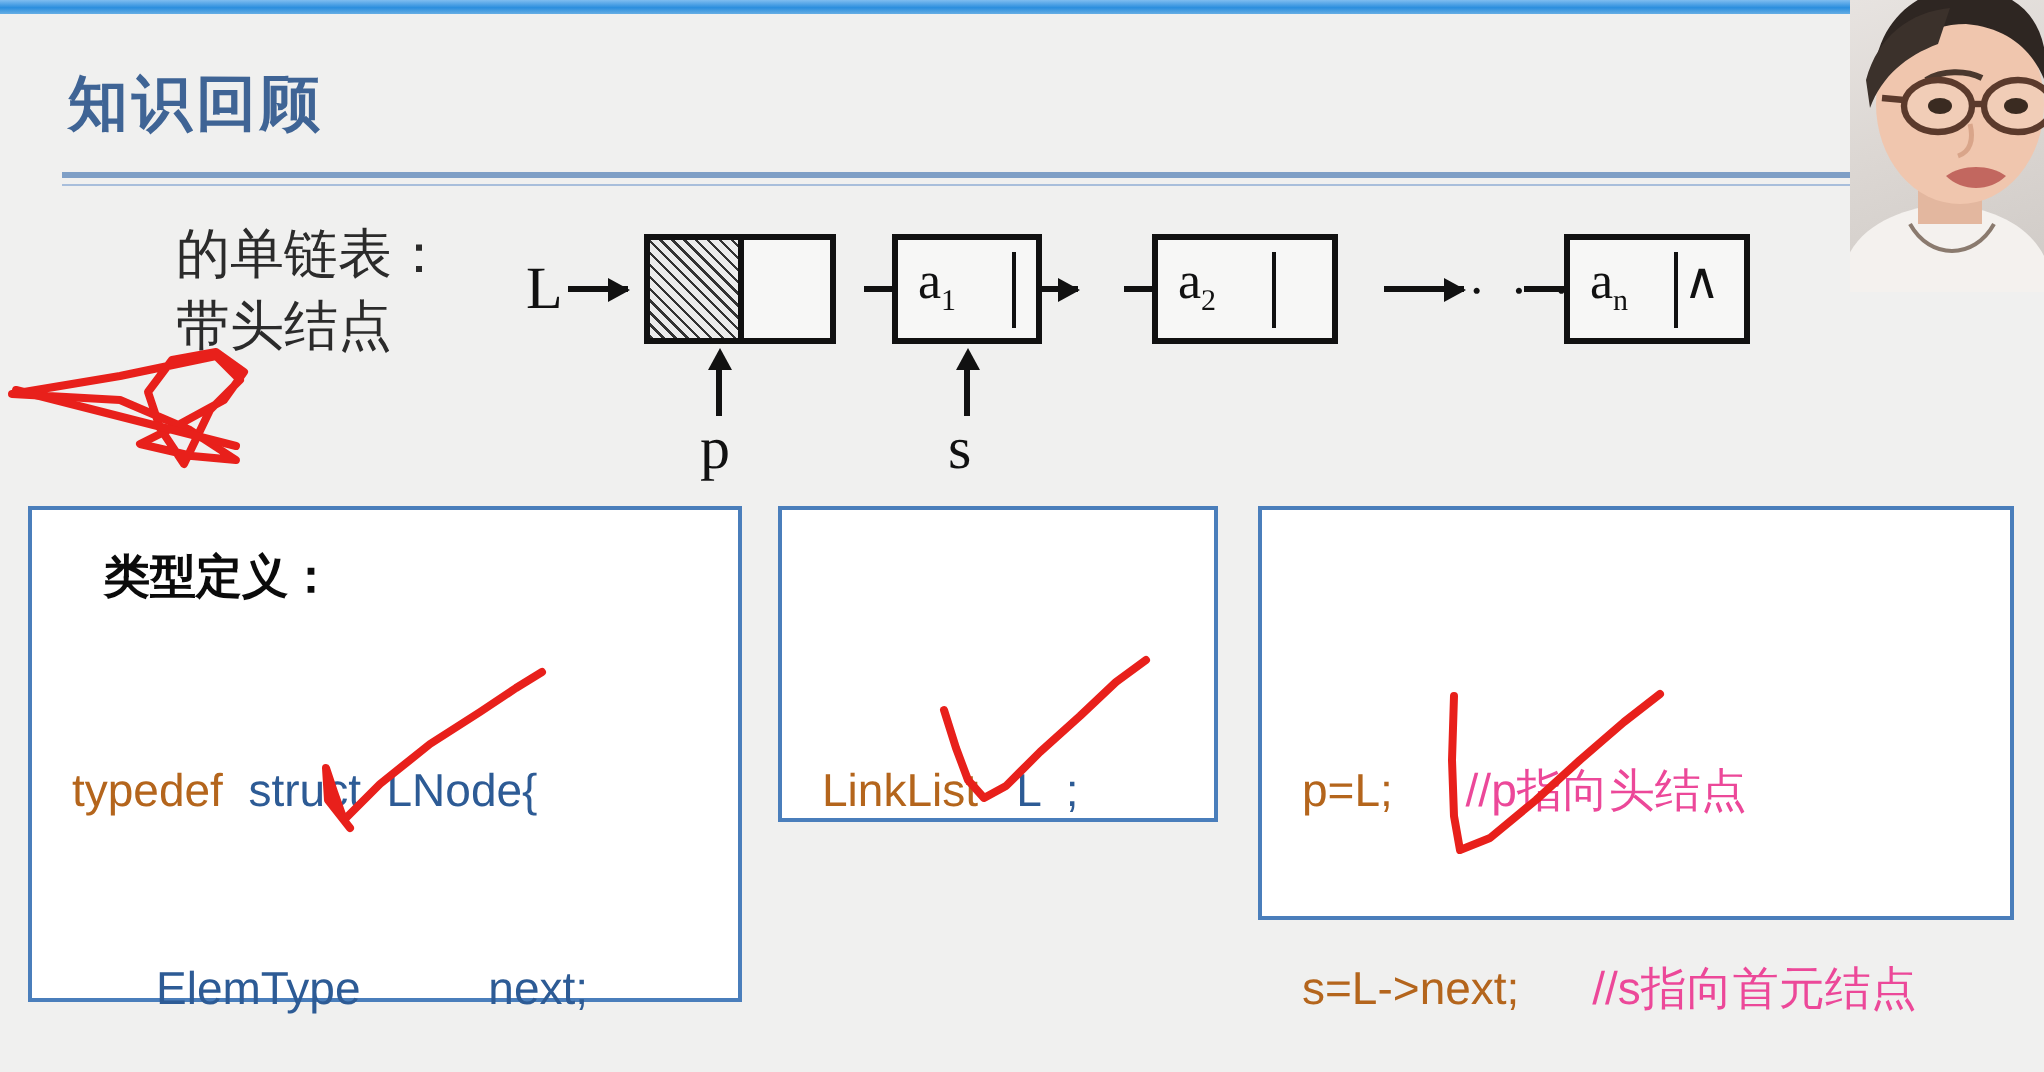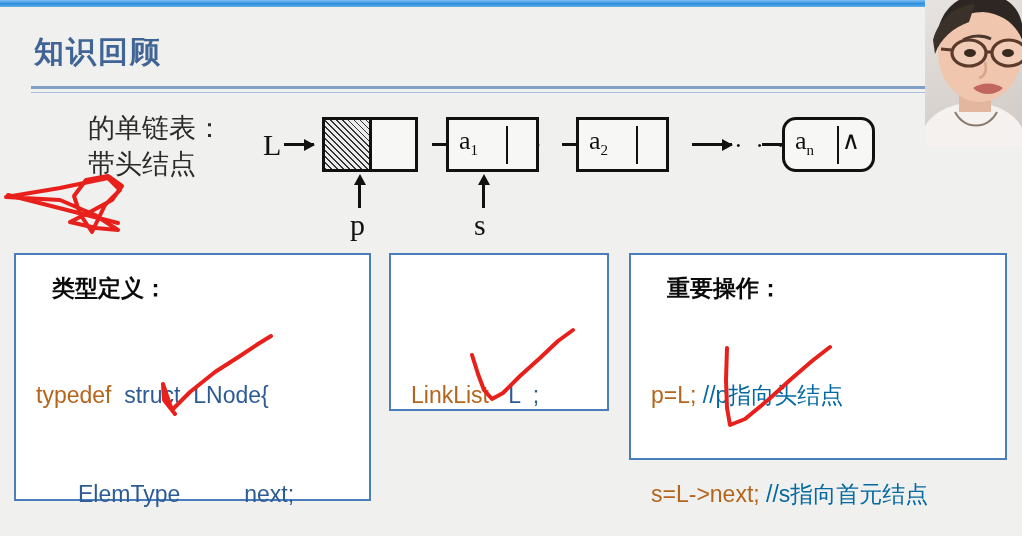--- a/index.html
+++ b/index.html
@@ -73,23 +73,23 @@
   .lbl-p  { left: 350px; top: 208px; font-size: 30px; }
   .lbl-s  { left: 474px; top: 208px; font-size: 30px; }
 
   .node {
     position: absolute;
     box-sizing: border-box;
     border: 3px solid #111111;
     background: #f7f7f6;
   }
   .node-head  { left: 322px; top: 117px; width: 96px; height: 55px; }
-  .node-a1    { left: 446px; top: 117px; width: 93px; height: 55px; }
+  .node-a1    { left: 446px; top: 117px; width: 75px; height: 55px; }
   .node-a2    { left: 576px; top: 117px; width: 93px; height: 55px; }
-  .node-an    { left: 782px; top: 117px; width: 93px; height: 55px; border-radius: 14px; }
+  .node-an    { left: 782px; top: 117px; width: 93px; height: 55px; }
 
   .hatch {
     position: absolute;
     left: 0; top: 0;
     width: 47px; height: 49px;
     background-image:
       repeating-linear-gradient(45deg,
         #333 0px, #333 1.2px,
         rgba(255,255,255,0) 1.2px, rgba(255,255,255,0) 4.2px);
     background-color: #ececec;
@@ -179,21 +179,21 @@
     font-size: 23px;
     line-height: 33px;
     white-space: pre;
   }
   .box-type .code-block { top: 58px; }
   .box-var  .code-block { top: 58px; }
   .box-op   .code-block { top: 58px; }
 
   .c-blue   { color: #2d5b95; }
   .c-orange { color: #b4651c; }
-  .c-green  { color: #0369a1; }
+  .c-green  { color: #ec4899; margin-left: 30px; }
   .c-indent { display: inline-block; width: 42px; }
 
   
   .ink { position: absolute; left: 0; top: 0; width: 1022px; height: 536px; pointer-events: none; }
 
   
   .webcam {
     position: absolute;
     left: 925px; top: 0;
     width: 97px; height: 146px;
@@ -270,21 +270,20 @@
     </div>
   </div>
 
   <div class="info-box box-var">
     <div class="code-block">
       <div><span class="c-orange">LinkList</span><span class="c-blue">   L  ;</span></div>
     </div>
   </div>
 
   <div class="info-box box-op">
-    <div class="box-heading">重要操作：</div>
     <div class="code-block">
       <div><span class="c-orange">p=L; </span><span class="c-green">//p指向头结点</span></div>
       <div><span class="c-orange">s=L-&gt;next; </span><span class="c-green">//s指向首元结点</span></div>
       
     </div>
   </div>
 
   <svg class="ink" viewBox="0 0 1022 536">
     <g fill="none" stroke="#e8201b" stroke-width="4" stroke-linecap="round" stroke-linejoin="round">
 

